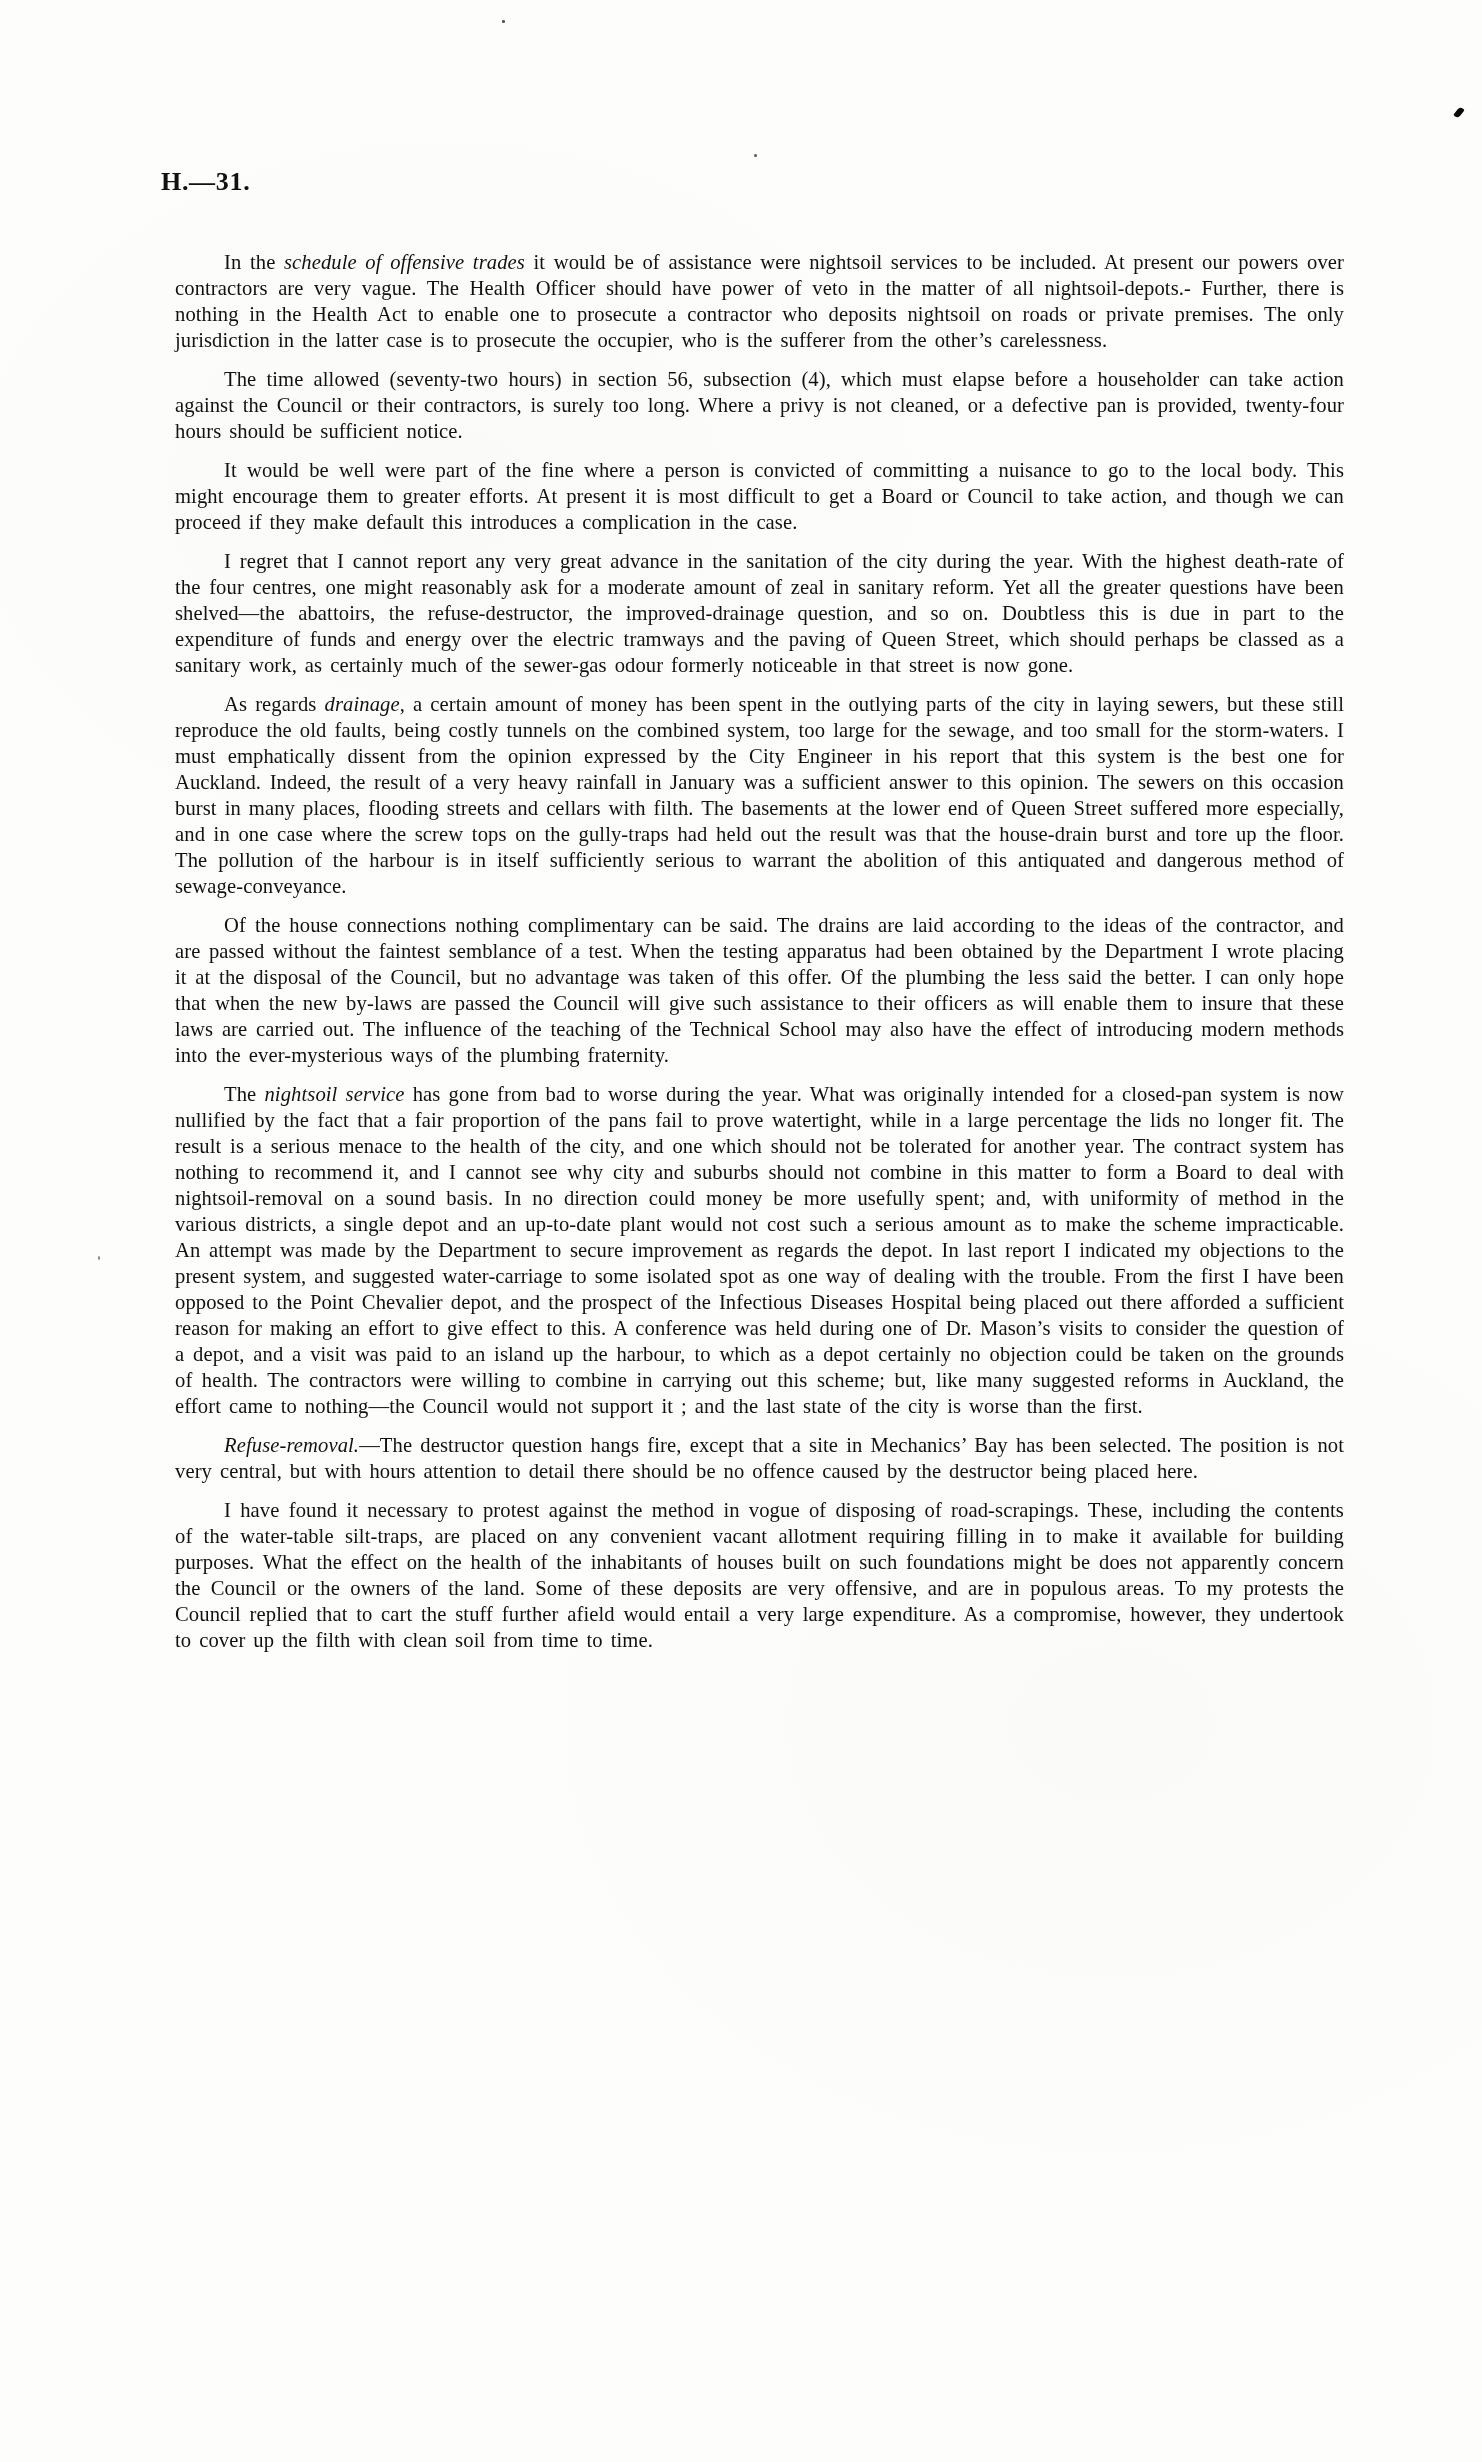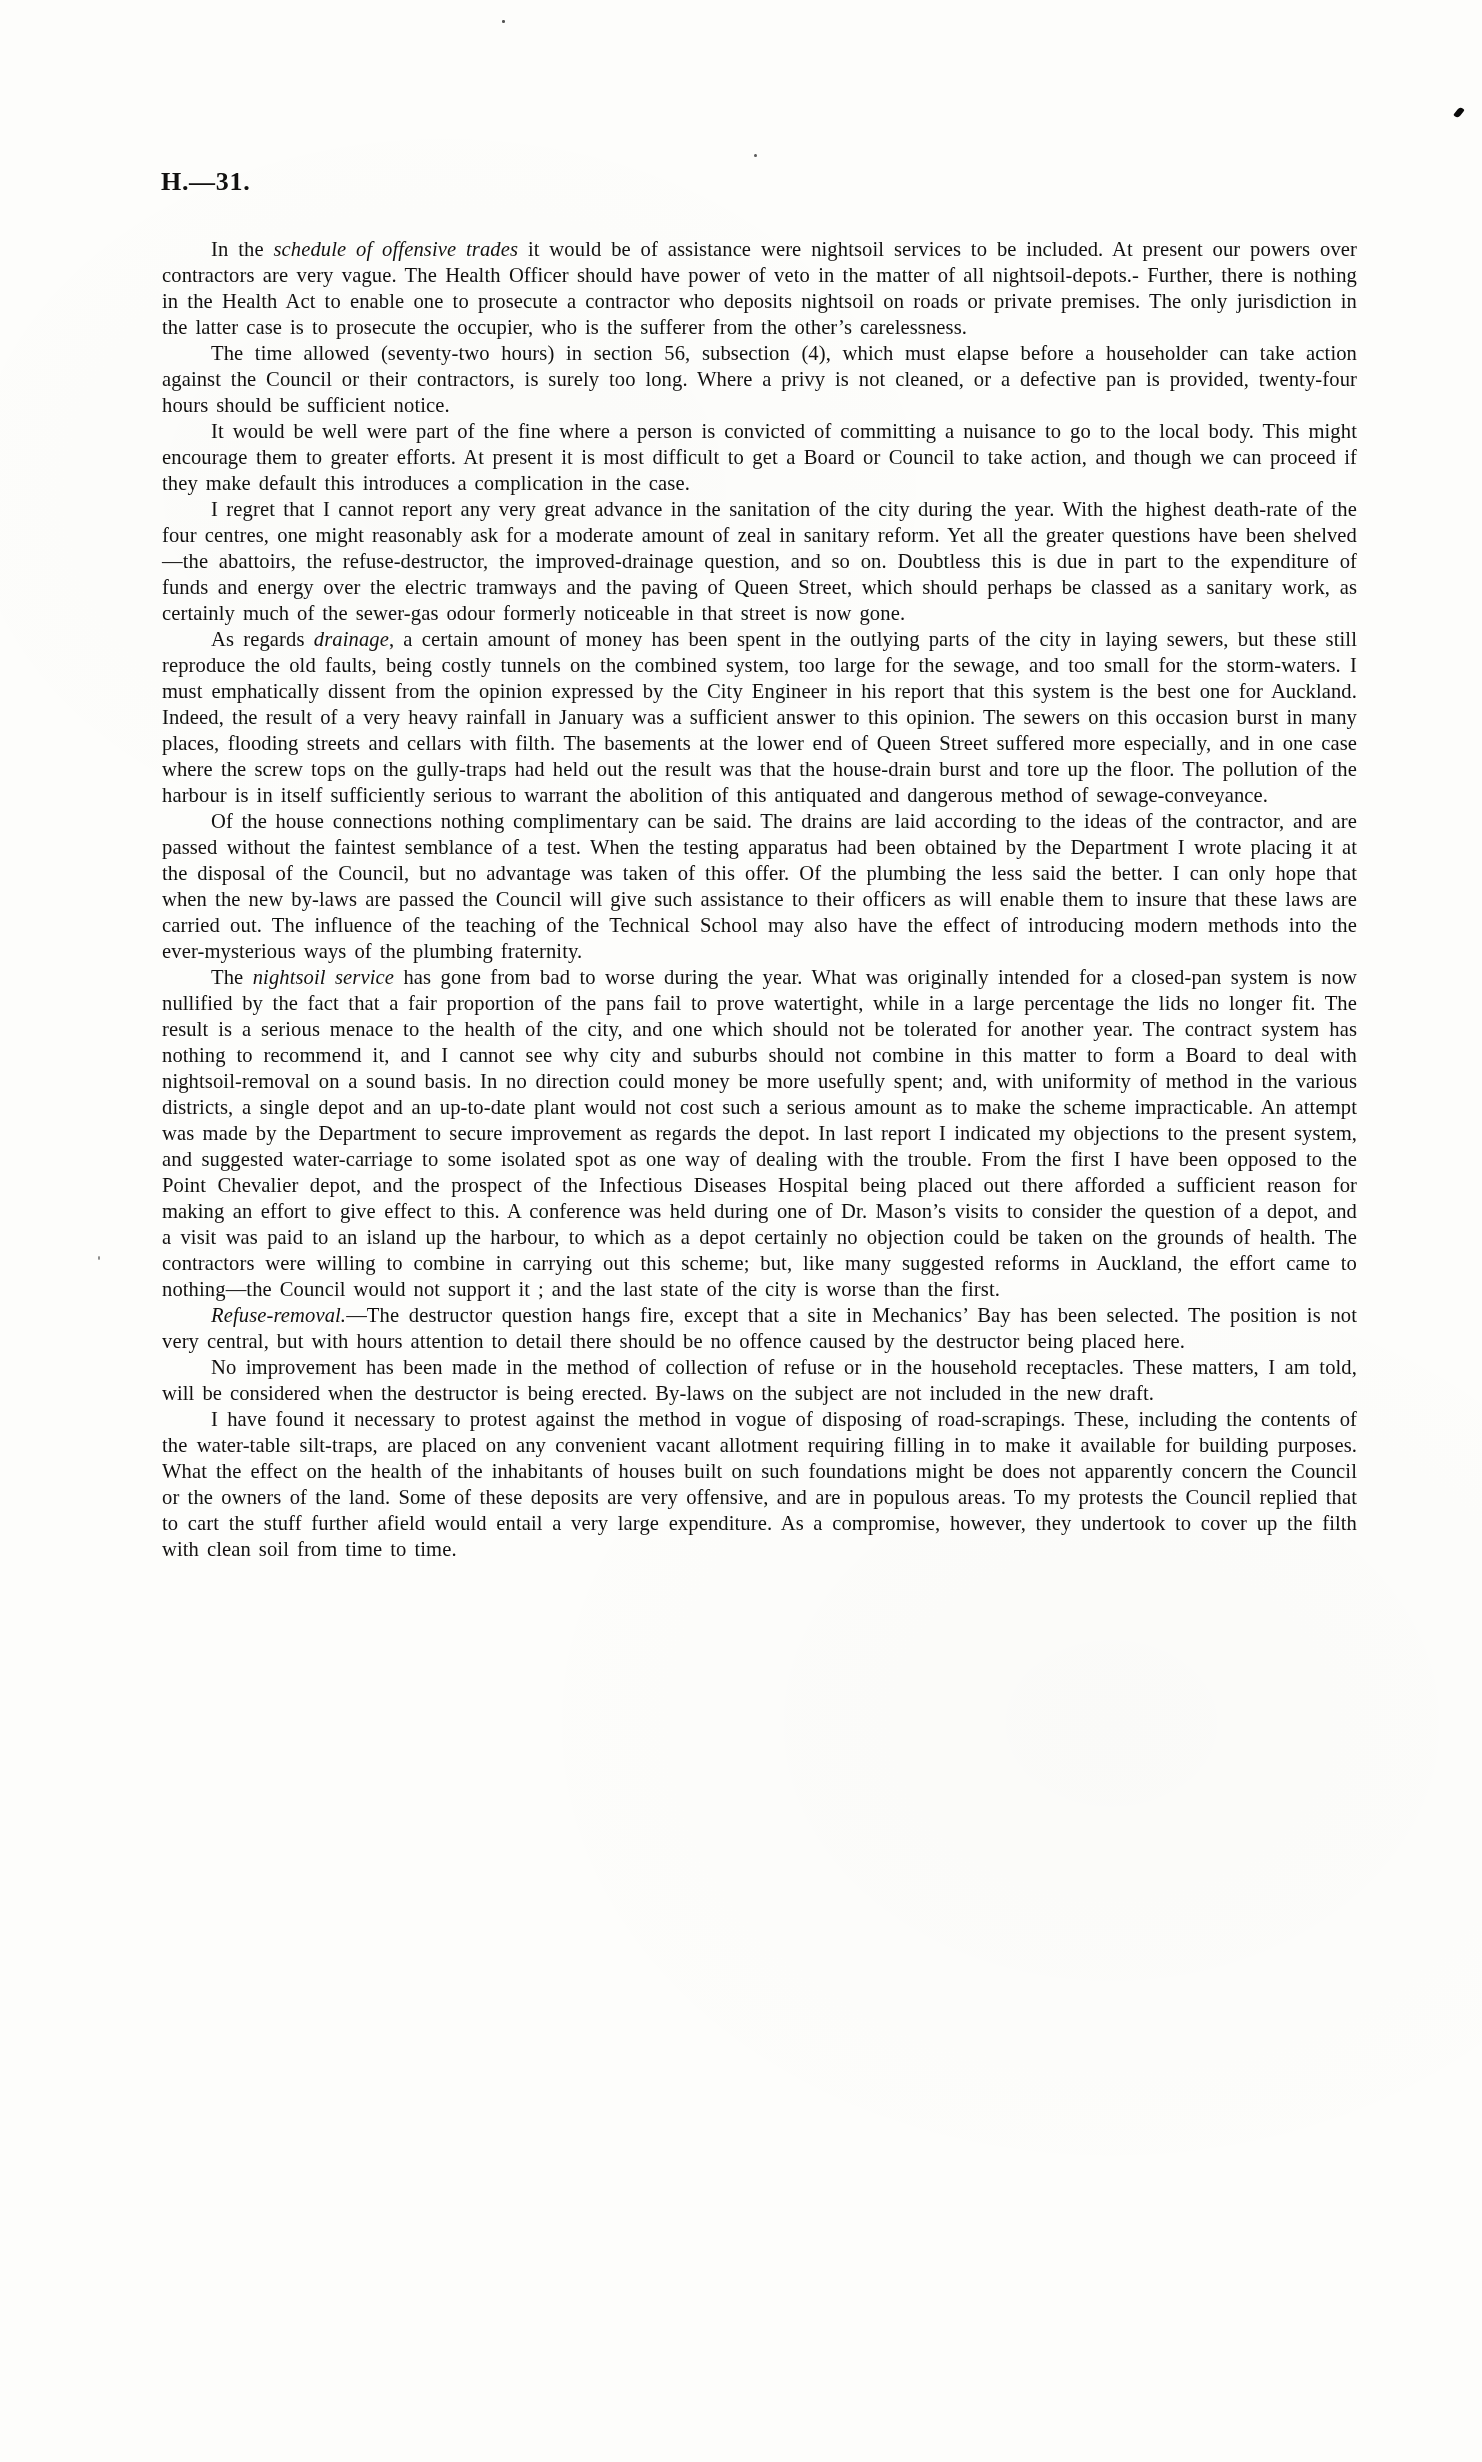--- a/index.html
+++ b/index.html
@@ -44,21 +44,21 @@
     left: 162px;
     top: 236px;
     width: 1195px;
     font-size: 20.6px;
     line-height: 26px;
     text-align: justify;
     word-spacing: 2.7px;
     letter-spacing: 0.1px;
   }
   .content p.para {
-    margin: 0;
+    margin: 13px;
     text-indent: 49px;
   }
   .content h2.section-heading {
     margin: 24px 0 0 0;
     text-align: center;
     text-indent: 0;
     font-weight: normal;
     font-variant: small-caps;
     font-size: 22px;
     letter-spacing: 2.7px;
@@ -107,21 +107,20 @@
 
   <main class="content">
       <p class="para"><span>In the </span><em>schedule of offensive trades</em><span> it would be of assistance were nightsoil services to be included.  At present our powers over contractors are very vague.  The Health Officer should have power of veto in the matter of all nightsoil-depots.-  Further, there is nothing in the Health Act to enable one to prosecute a contractor who deposits nightsoil on roads or private premises.  The only jurisdiction in the latter case is to prosecute the occupier, who is the sufferer from the other’s carelessness.</span></p>
       <p class="para"><span>The time allowed (seventy-two hours) in section 56, subsection (4), which must elapse before a householder can take action against the Council or their contractors, is surely too long.  Where a privy is not cleaned, or a defective pan is provided, twenty-four hours should be sufficient notice.</span></p>
       <p class="para"><span>It would be well were part of the fine where a person is convicted of committing a nuisance to go to the local body.  This might encourage them to greater efforts.  At present it is most difficult to get a Board or Council to take action, and though we can proceed if they make default this introduces a complication in the case.</span></p>
       <p class="para"><span>I regret that I cannot report any very great advance in the sanitation of the city during the year.  With the highest death-rate of the four centres, one might reasonably ask for a moderate amount of zeal in sanitary reform.  Yet all the greater questions have been shelved—the abattoirs, the refuse-destructor, the improved-drainage question, and so on.  Doubtless this is due in part to the expenditure of funds and energy over the electric tramways and the paving of Queen Street, which should perhaps be classed as a sanitary work, as certainly much of the sewer-gas odour formerly noticeable in that street is now gone.</span></p>
       <p class="para"><span>As regards </span><em>drainage</em><span>, a certain amount of money has been spent in the outlying parts of the city in laying sewers, but these still reproduce the old faults, being costly tunnels on the combined system, too large for the sewage, and too small for the storm-waters.  I must emphatically dissent from the opinion expressed by the City Engineer in his report that this system is the best one for Auckland.  Indeed, the result of a very heavy rainfall in January was a sufficient answer to this opinion.  The sewers on this occasion burst in many places, flooding streets and cellars with filth.  The basements at the lower end of Queen Street suffered more especially, and in one case where the screw tops on the gully-traps had held out the result was that the house-drain burst and tore up the floor.  The pollution of the harbour is in itself sufficiently serious to warrant the abolition of this antiquated and dangerous method of sewage-conveyance.</span></p>
       <p class="para"><span>Of the house connections nothing complimentary can be said.  The drains are laid according to the ideas of the contractor, and are passed without the faintest semblance of a test.  When the testing apparatus had been obtained by the Department I wrote placing it at the disposal of the Council, but no advantage was taken of this offer.  Of the plumbing the less said the better.  I can only hope that when the new by-laws are passed the Council will give such assistance to their officers as will enable them to insure that these laws are carried out.  The influence of the teaching of the Technical School may also have the effect of introducing modern methods into the ever-mysterious ways of the plumbing fraternity.</span></p>
       <p class="para"><span>The </span><em>nightsoil service</em><span> has gone from bad to worse during the year.  What was originally intended for a closed-pan system is now nullified by the fact that a fair proportion of the pans fail to prove watertight, while in a large percentage the lids no longer fit.  The result is a serious menace to the health of the city, and one which should not be tolerated for another year.  The contract system has nothing to recommend it, and I cannot see why city and suburbs should not combine in this matter to form a Board to deal with nightsoil-removal on a sound basis.  In no direction could money be more usefully spent; and, with uniformity of method in the various districts, a single depot and an up-to-date plant would not cost such a serious amount as to make the scheme impracticable.  An attempt was made by the Department to secure improvement as regards the depot.  In last report I indicated my objections to the present system, and suggested water-carriage to some isolated spot as one way of dealing with the trouble.  From the first I have been opposed to the Point Chevalier depot, and the prospect of the Infectious Diseases Hospital being placed out there afforded a sufficient reason for making an effort to give effect to this.  A conference was held during one of Dr. Mason’s visits to consider the question of a depot, and a visit was paid to an island up the harbour, to which as a depot certainly no objection could be taken on the grounds of health.  The contractors were willing to combine in carrying out this scheme; but, like many suggested reforms in Auckland, the effort came to nothing—the Council would not support it ; and the last state of the city is worse than the first.</span></p>
       <p class="para"><em>Refuse-removal.</em><span>—The destructor question hangs fire, except that a site in Mechanics’ Bay has been selected.  The position is not very central, but with hours attention to detail there should be no offence caused by the destructor being placed here.</span></p>
-      <p class="para"><span>No improvement has been made in the method of collection of refuse or in the household receptacles.  These matters, I am told, will be considered when the destructor is being erected.  By-laws on the subject are not included in the new draft.</span></p>
       <p class="para"><span>I have found it necessary to protest against the method in vogue of disposing of road-scrapings.  These, including the contents of the water-table silt-traps, are placed on any convenient vacant allotment requiring filling in to make it available for building purposes.  What the effect on the health of the inhabitants of houses built on such foundations might be does not apparently concern the Council or the owners of the land.  Some of these deposits are very offensive, and are in populous areas.  To my protests the Council replied that to cart the stuff further afield would entail a very large expenditure.  As a compromise, however, they undertook to cover up the filth with clean soil from time to time.</span></p>
     </main>
 
   <div class="speck speck-1"></div>
   <div class="speck speck-2"></div>
   <div class="speck speck-3"></div>
   <div class="speck speck-4"></div>
 
 </div>
 

